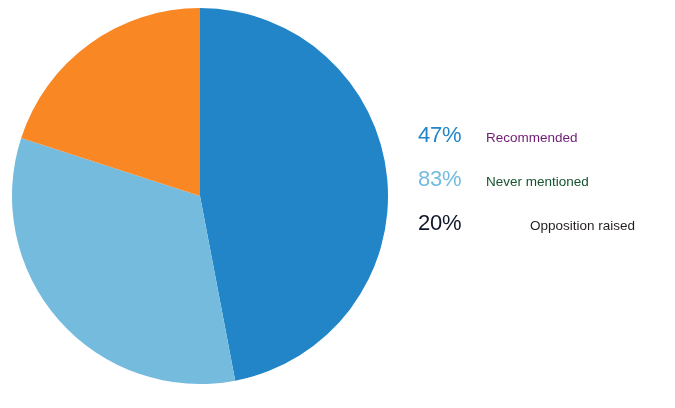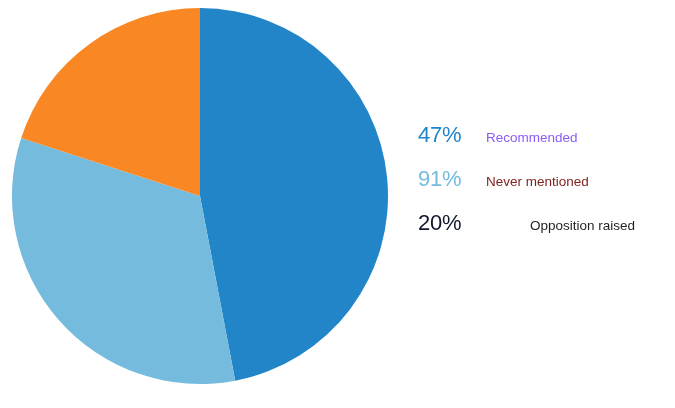--- a/index.html
+++ b/index.html
@@ -77,26 +77,26 @@
       <path id="slice-0" d="M 200 196 L 200.00 8.00 A 188 188 0 0 1 235.23 380.67 Z" fill="#2185c8"></path>
       <path id="slice-1" d="M 200 196 L 235.23 380.67 A 188 188 0 0 1 21.20 137.90 Z" fill="#74bbde"></path>
       <path id="slice-2" d="M 200 196 L 21.20 137.90 A 188 188 0 0 1 200.00 8.00 Z" fill="#f98724"></path>
     </svg>
   </div>
 
   <div id="legend">
 
     <div class="legend-row">
       <span class="legend-pct" id="pct-0" style="color: rgb(33, 133, 200);">47%</span>
-      <span class="legend-label" style="color: #8b5cf6;">Recommended</span>
+      <span class="legend-label" style="color: #701a75;">Recommended</span>
     </div>
 
     <div class="legend-row">
-      <span class="legend-pct" id="pct-1" style="color: rgb(116, 187, 222);">91%</span>
-      <span class="legend-label" style="color: #7f1d1d;">Never mentioned</span>
+      <span class="legend-pct" id="pct-1" style="color: rgb(116, 187, 222);">83%</span>
+      <span class="legend-label" style="color: #14532d;">Never mentioned</span>
     </div>
 
     <div class="legend-row">
       <span class="legend-pct" id="pct-2" style="color: #0f172a;">20%</span>
       <span class="legend-label" style="color: rgb(35, 31, 32); margin-left: 44px;">Opposition raised</span>
     </div>
 
   </div>
 </div>
 

